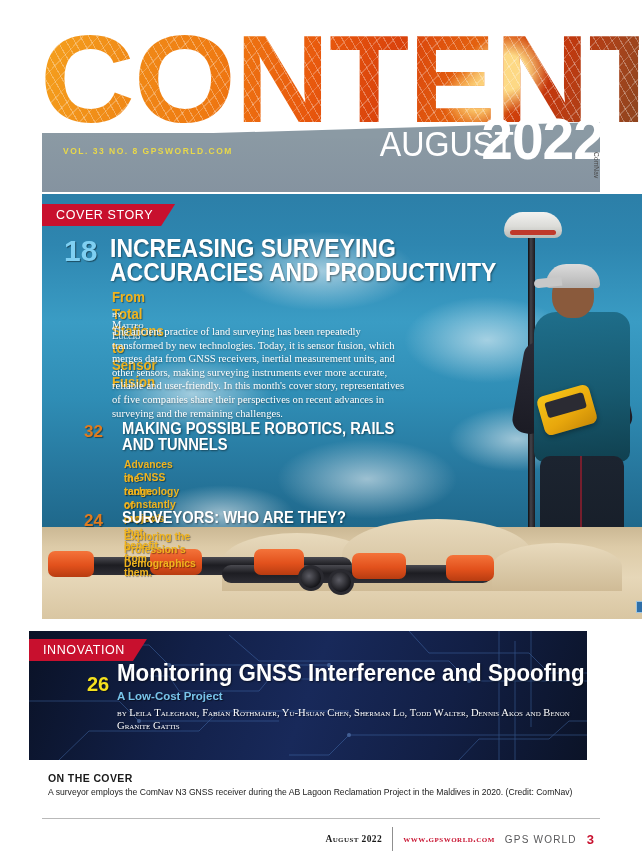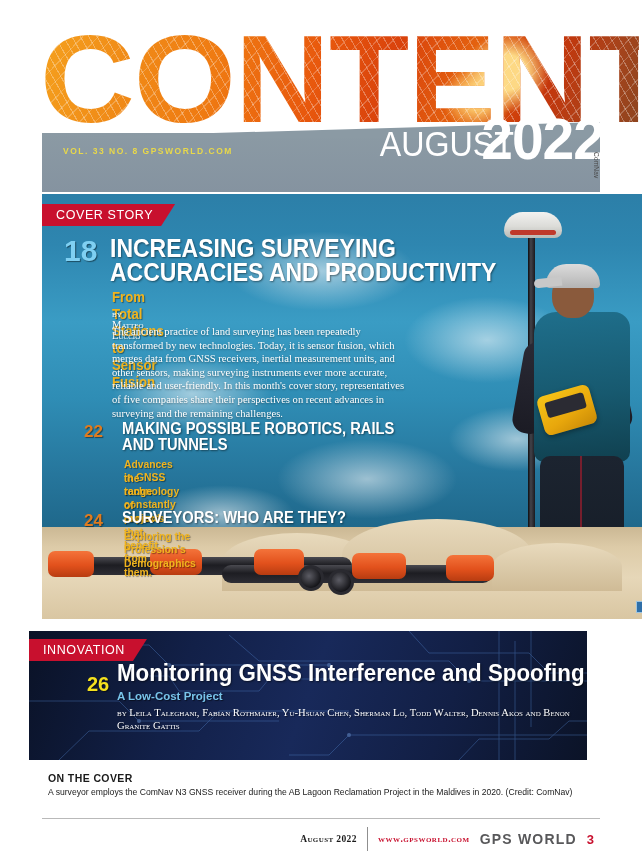--- a/index.html
+++ b/index.html
@@ -290,21 +290,21 @@
   .f-date {
     font-family: "Liberation Serif", serif; font-variant: small-caps;
     font-size: 9.5px; font-weight: bold; color: #1a1a1a; letter-spacing: .4px;
   }
   .f-divider { width: 1px; height: 24px; background: #8f8f8f; }
   .f-url {
     font-family: "Liberation Serif", serif; font-variant: small-caps;
     font-size: 9.5px; font-weight: bold; color: #c8102e; letter-spacing: .5px;
   }
   .f-brand {
-    font-size: 14px; font-weight: bold; color: #58585a; letter-spacing: 1.2px;
+    font-size: 10px; font-weight: normal; color: #58585a; letter-spacing: 1.2px;
   }
   .f-page {
     font-size: 13px; font-weight: bold; color: #c8102e;
   }
 </style>
 </head>
 <body>
 
 <div class="page">
 
@@ -362,21 +362,21 @@
     <div class="entry" style="left:0; top:0;">
       <div class="entry-num" style="left:22px; top:42px; font-size:30px; color:#7fd0f2;">18</div>
       <div class="hl" style="position:absolute; left:68px; top:42px; font-size:25px;">INCREASING SURVEYING</div>
       <div class="hl" style="position:absolute; left:68px; top:66px; font-size:25px;">ACCURACIES AND PRODUCTIVITY</div>
       <div class="sub" style="position:absolute; left:70px; top:95px; font-size:14px;">From Total Stations to Sensor Fusion</div>
       <div class="byline" style="position:absolute; left:70px; top:114px; font-size:10.6px;">by Matteo Luccio</div>
       <div class="body-copy" style="position:absolute; left:70px; top:113px; width:300px; margin-top:18px;">The ancient practice of land surveying has been repeatedly transformed by new technologies. Today, it is sensor fusion, which merges data from GNSS receivers, inertial measurement units, and other sensors, making surveying instruments ever more accurate, reliable and user-friendly. In this month's cover story, representatives of five companies share their perspectives on recent advances in surveying and the remaining challenges.</div>
     </div>
 
     <div class="entry" style="left:0; top:0;">
-      <div class="entry-num" style="left:42px; top:229px; font-size:17px; color:#e07b1e;">22</div>
+      <div class="entry-num" style="left:42px; top:229px; font-size:17px; color:#e07b1e;">32</div>
       <div class="hl" style="position:absolute; left:80px; top:227px; font-size:16px;">MAKING POSSIBLE ROBOTICS, RAILS</div>
       <div class="hl" style="position:absolute; left:80px; top:243px; font-size:16px;">AND TUNNELS</div>
       <div class="sub" style="position:absolute; left:82px; top:264px; font-size:11px;">Advances in GNSS technology constantly expand</div>
       <div class="sub" style="position:absolute; left:82px; top:278px; font-size:11px;">the range of projects that benefit from them.</div>
     </div>
 
     <div class="entry" style="left:0; top:0;">
       <div class="entry-num" style="left:42px; top:318px; font-size:17px; color:#e07b1e;">24</div>
       <div class="hl" style="position:absolute; left:80px; top:316px; font-size:16px;">SURVEYORS: WHO ARE THEY?</div>
       <div class="sub" style="position:absolute; left:82px; top:336px; font-size:11px;">Exploring the Profession's Demographics</div>

